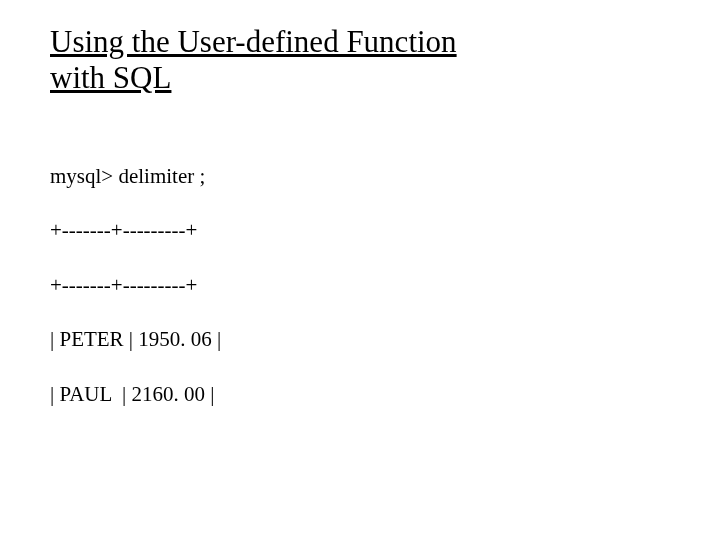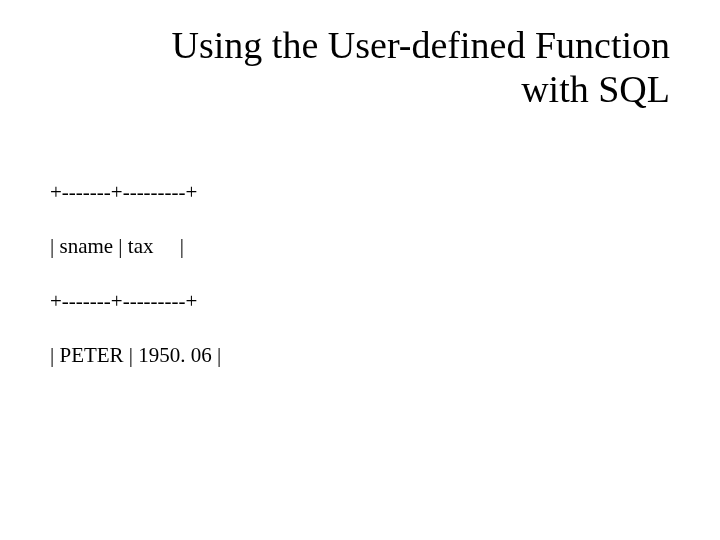--- a/index.html
+++ b/index.html
@@ -9,39 +9,41 @@
     }
     body {
       width: 720px;
       height: 540px;
       background: #ffffff;
       font-family: "Times New Roman", Times, serif;
       color: #000000;
       padding: 24px 50px;
     }
     .title {
-      font-size: 38px;
-      text-align: right;
+      font-size: 31px;
+      text-align: left;
       font-weight: normal;
       line-height: 1.15;
       margin-bottom: 40px;
+      text-decoration: underline;
     }
     .code-block {
       font-size: 21px;
       line-height: 1.3;
       white-space: pre;
       font-family: "Times New Roman", Times, serif;
     }
   </style>
 </head>
 <body>
 
 <h1 class="title">Using the User-defined Function<br>with SQL</h1>
 
 <div class="code-block">
+<div>mysql&gt; delimiter ;</div>
 <div>+-------+---------+</div>
-<div>| sname | tax     |</div>
 <div>+-------+---------+</div>
 <div>| PETER | 1950. 06 |</div>
+<div>| PAUL  | 2160. 00 |</div>
 
 
 
 </div>
 
 </body></html>

